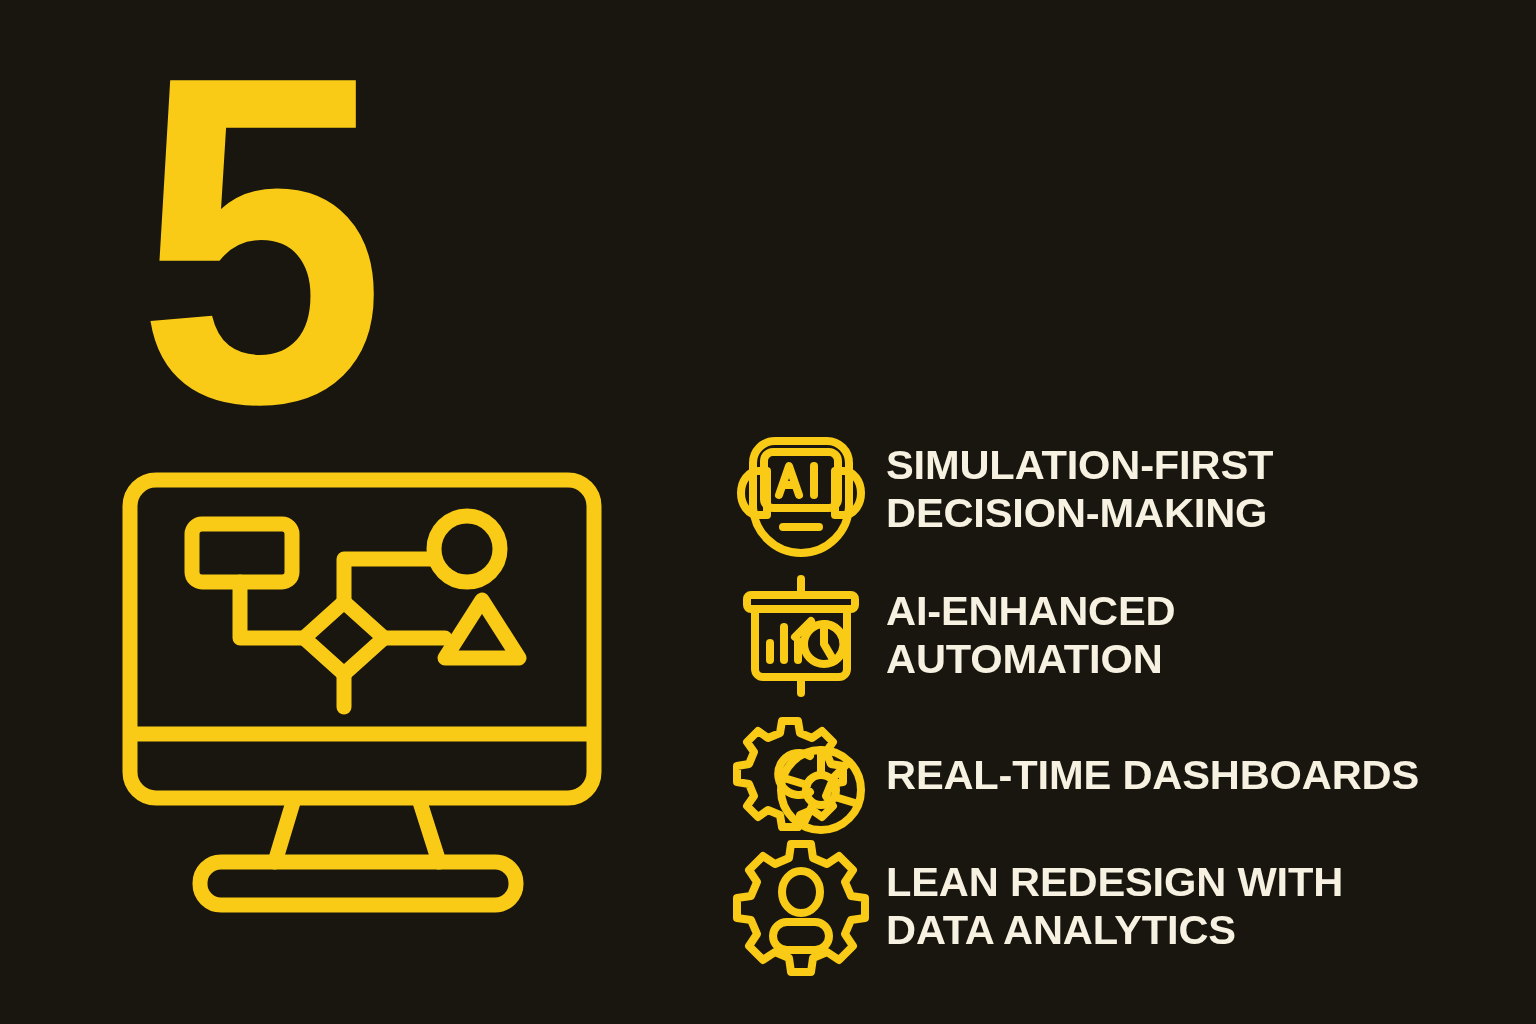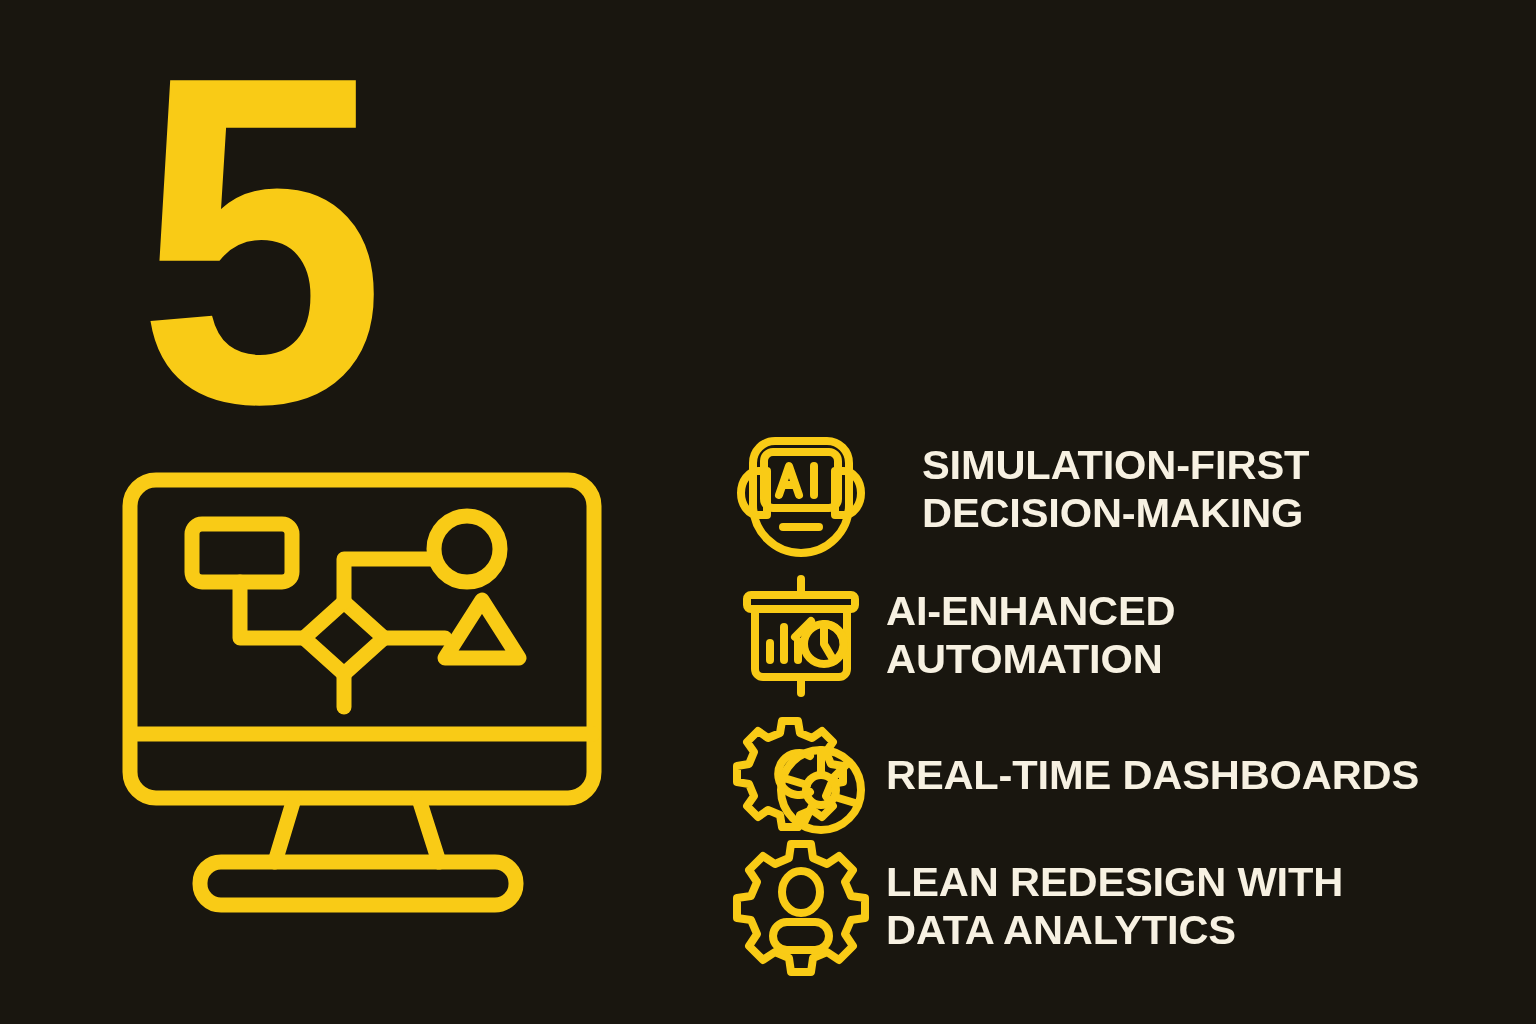--- a/index.html
+++ b/index.html
@@ -83,21 +83,21 @@
     width: 800px;
     height: 570px;
   }
   .trend-row {
     position: absolute;
     left: 0;
     display: flex;
     align-items: center;
     width: 800px;
   }
-  .trend-row.r0 { top: 6px;   height: 130px; gap: 36px; }
+  .trend-row.r0 { top: 6px;   height: 130px; }
   .trend-row.r1 { top: 152px; height: 130px; }
   .trend-row.r2 { top: 294px; height: 125px; }
   .trend-row.r3 { top: 418px; height: 140px; }
 
   .trend-icon {
     flex: 0 0 auto;
     width: 170px;
     display: flex;
     align-items: center;
     justify-content: center;

